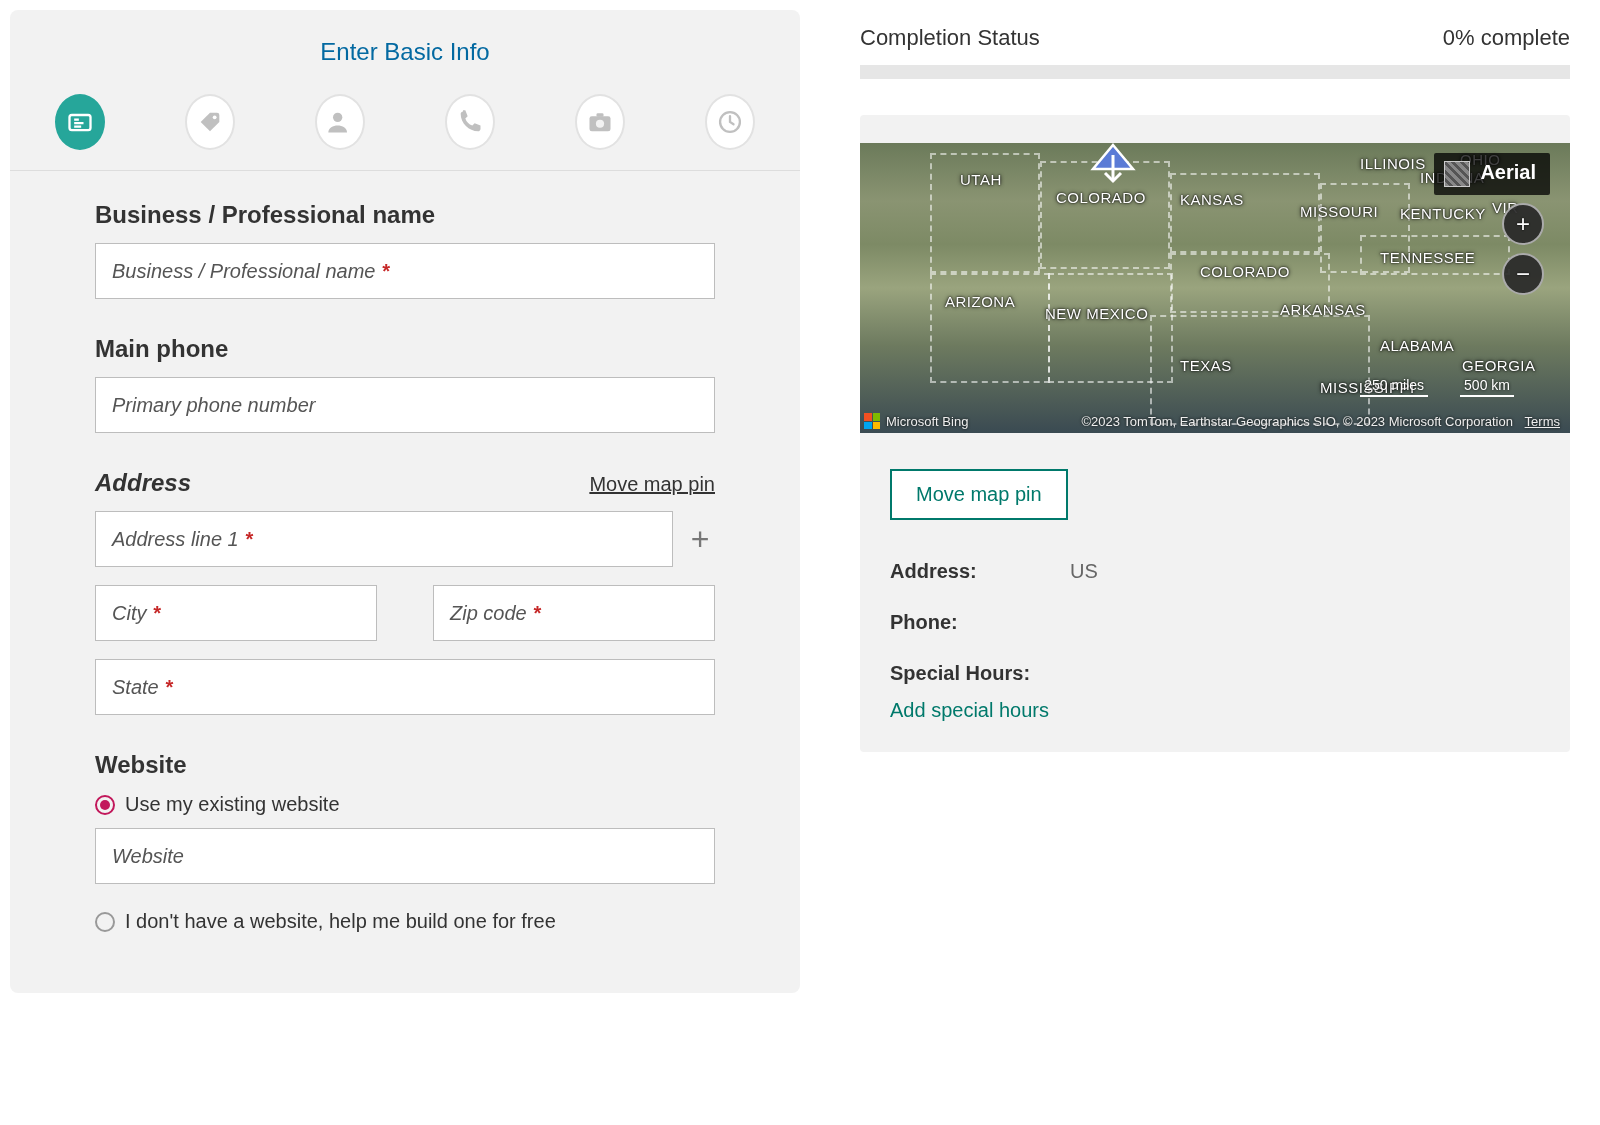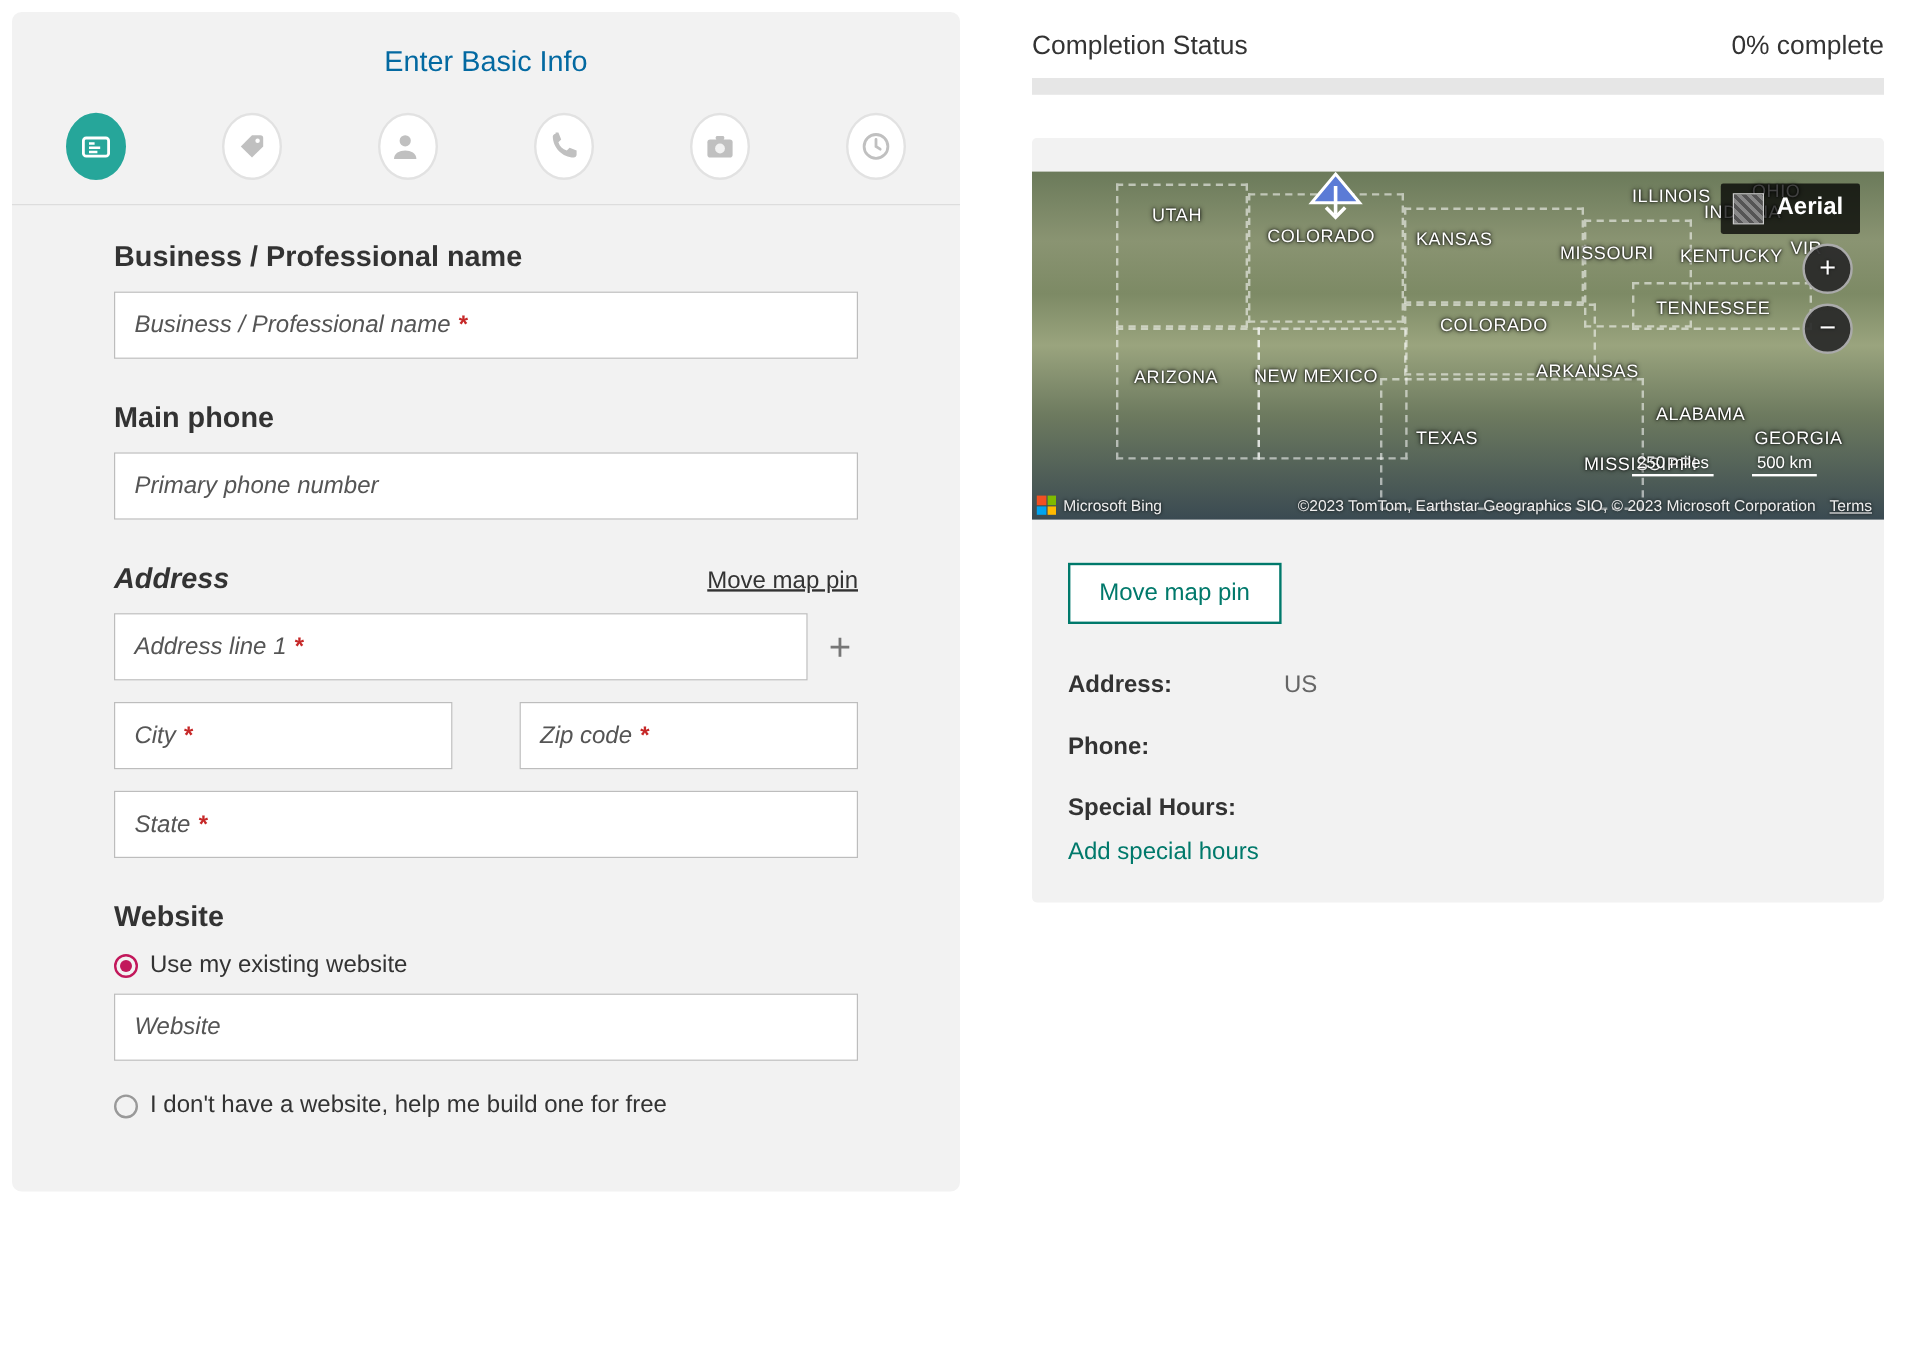--- a/index.html
+++ b/index.html
@@ -353,21 +353,21 @@
             <div class="state-label" style="top: 46px; left: 180px; padding-left: 16px;">COLORADO</div>
             <div class="state-label" style="top: 48px; left: 320px;">KANSAS</div>
             <div class="state-label" style="top: 60px; left: 440px;">MISSOURI</div>
             <div class="state-label" style="top: 8px; left: 600px;">OHIO</div>
             <div class="state-label" style="top: 26px; left: 560px;">INDIANA</div>
             <div class="state-label" style="top: 12px; left: 500px;">ILLINOIS</div>
             <div class="state-label" style="top: 62px; left: 540px;">KENTUCKY</div>
             <div class="state-label" style="top: 56px; left: 632px;">VIR</div>
             <div class="state-label" style="top: 120px; left: 340px;">COLORADO</div>
             <div class="state-label" style="top: 106px; left: 520px;">TENNESSEE</div>
-            <div class="state-label" style="top: 163px; left: 85px;">ARIZONA</div>
+            <div class="state-label" style="top: 150px; left: 85px;">ARIZONA</div>
             <div class="state-label" style="top: 162px; left: 185px;">NEW MEXICO</div>
             <div class="state-label" style="top: 158px; left: 420px;">ARKANSAS</div>
             <div class="state-label" style="top: 194px; left: 520px;">ALABAMA</div>
             <div class="state-label" style="top: 214px; left: 320px;">TEXAS</div>
             <div class="state-label" style="top: 210px; left: 460px; margin-top: 26px;">MISSISSIPPI</div>
             <div class="state-label" style="top: 214px; left: 582px; padding-left: 20px;">GEORGIA</div>
           </div>
 
         <div class="map-controls">
           <div class="aerial-tag">

